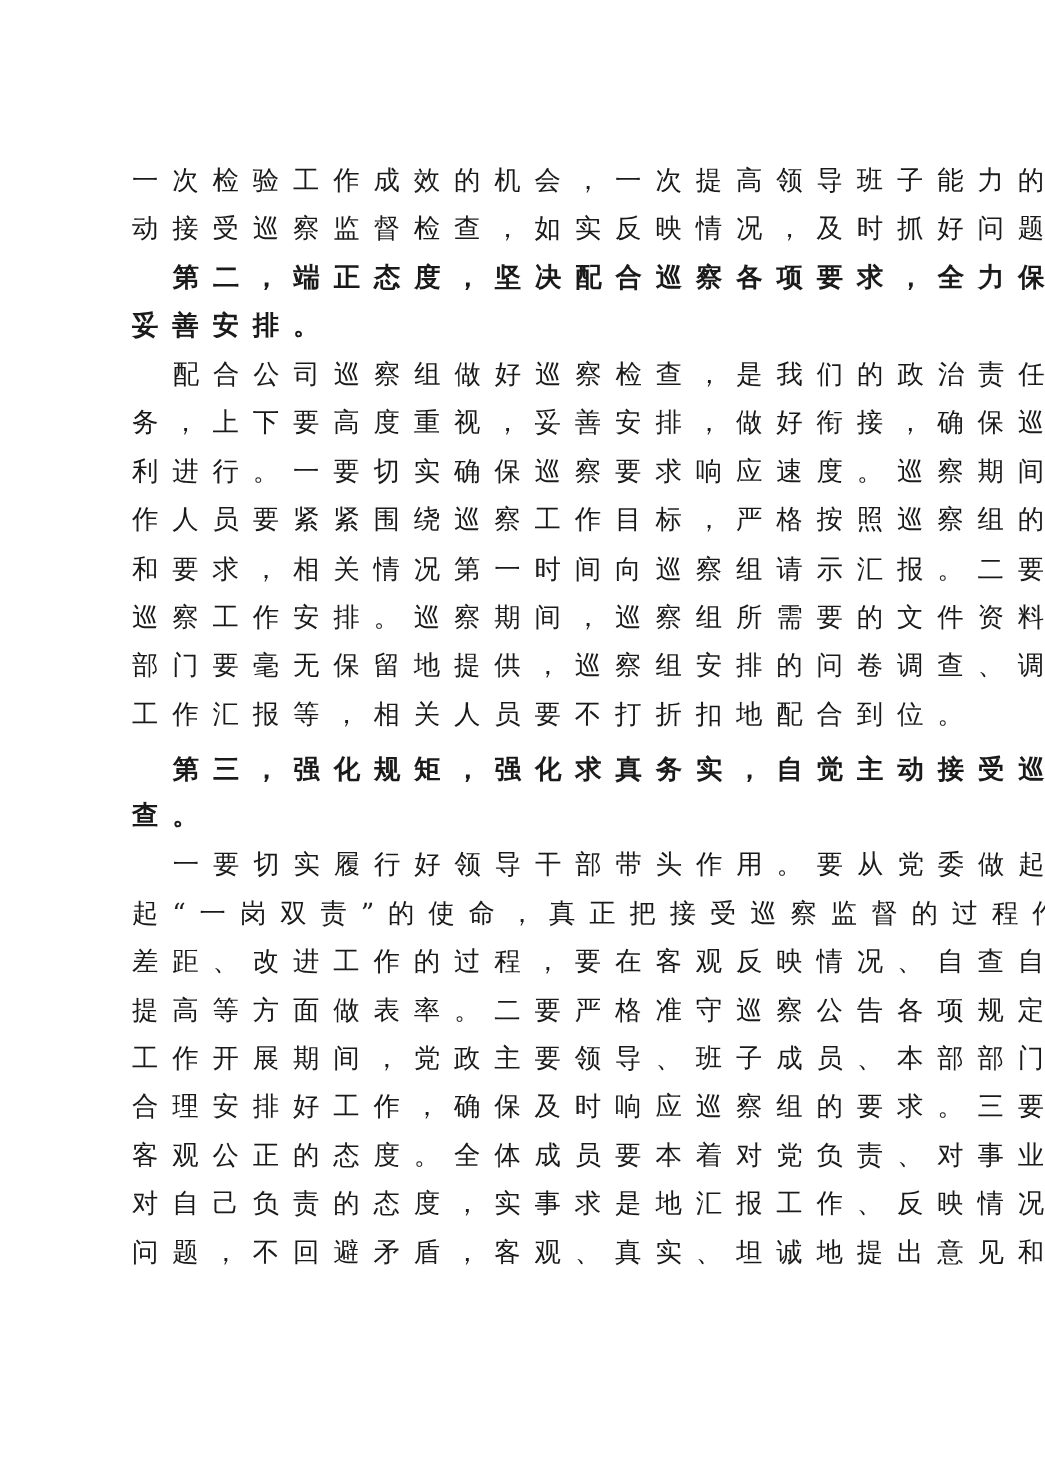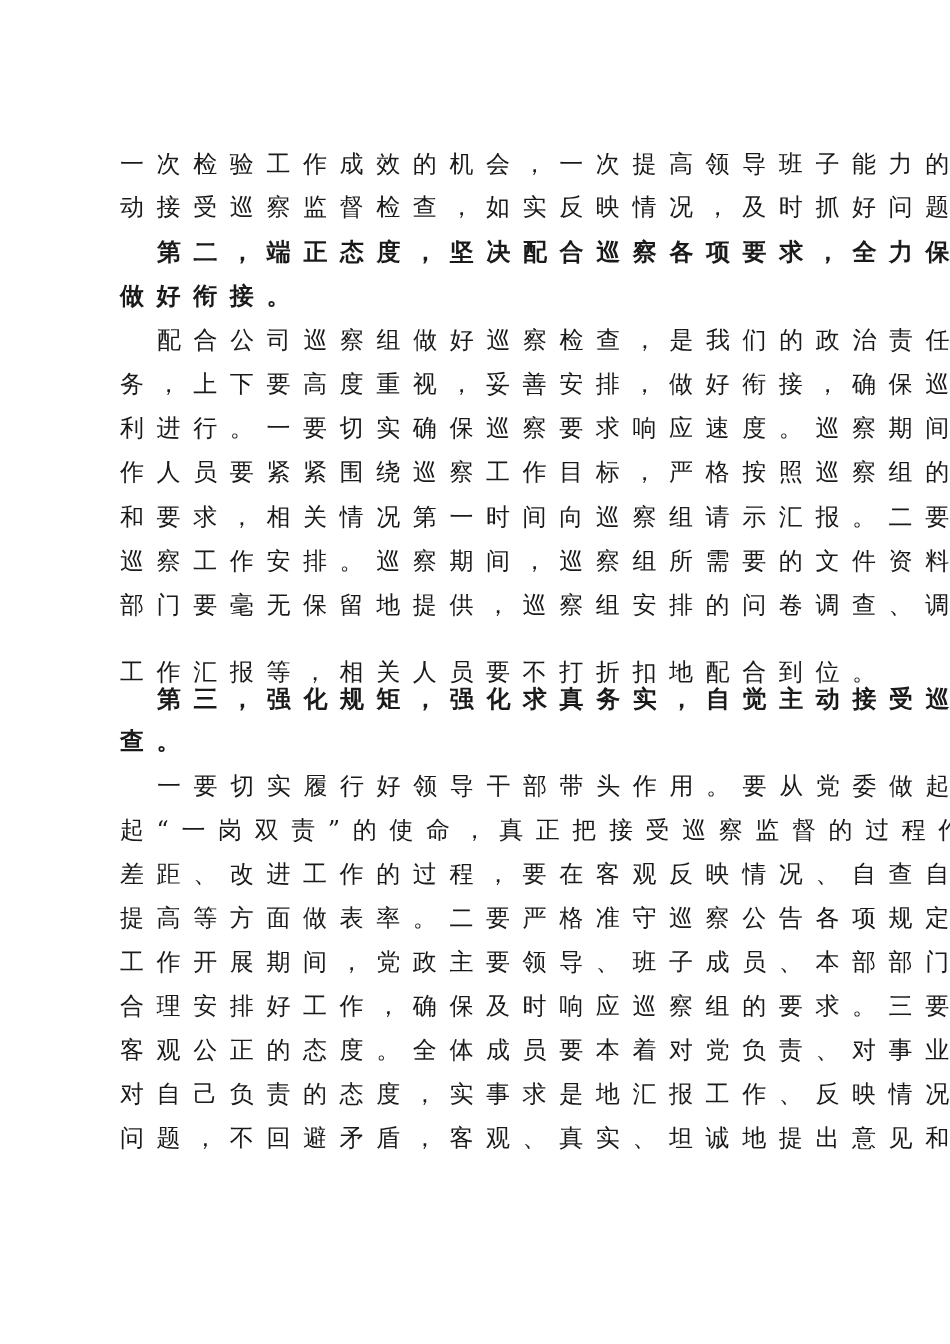--- a/index.html
+++ b/index.html
@@ -23,29 +23,29 @@
   .line.indent { padding-left: 37px; width: 665px; }
   .line.heading { font-weight: bold; }
 </style>
 </head>
 <body>
 
 <div class="page">
   <div class="line" style="top:146px">一次检验工作成效的机会，一次提高领导班子能力的机会，主</div>
   <div class="line last" style="top:189px">动接受巡察监督检查，如实反映情况，及时抓好问题整改</div>
   <div class="line indent heading" style="top:234px">第二，端正态度，坚决配合巡察各项要求，全力保障巡察工</div>
-  <div class="line last heading" style="top:278px">做好衔接。</div>
+  <div class="line last heading" style="top:278px">妥善安排。</div>
   <div class="line indent" style="top:322px">配合公司巡察组做好巡察检查，是我们的政治责任和应尽义</div>
   <div class="line" style="top:366px">务，上下要高度重视，妥善安排，做好衔接，确保巡察工作顺</div>
   <div class="line" style="top:410px">利进行。一要切实确保巡察要求响应速度。巡察期间，相关工</div>
   <div class="line" style="top:454px">作人员要紧紧围绕巡察工作目标，严格按照巡察组的工作计划</div>
   <div class="line" style="top:499px">和要求，相关情况第一时间向巡察组请示汇报。二要坚决服从</div>
   <div class="line" style="top:543px">巡察工作安排。巡察期间，巡察组所需要的文件资料等，相关</div>
   <div class="line" style="top:587px">部门要毫无保留地提供，巡察组安排的问卷调查、调研谈话、</div>
-  <div class="line last" style="top:654px">工作汇报等，相关人员要不打折扣地配合到位。</div>
+  <div class="line last" style="top:631px">工作汇报等，相关人员要不打折扣地配合到位。</div>
   <div class="line indent heading" style="top:681px">第三，强化规矩，强化求真务实，自觉主动接受巡察监督检</div>
   <div class="line last heading" style="top:723px">查。</div>
   <div class="line indent" style="top:768px">一要切实履行好领导干部带头作用。要从党委做起，切实担</div>
   <div class="line" style="top:812px">起“一岗双责”的使命，真正把接受巡察监督的过程作为寻找</div>
   <div class="line" style="top:856px">差距、改进工作的过程，要在客观反映情况、自查自纠、改进</div>
   <div class="line" style="top:900px">提高等方面做表率。二要严格准守巡察公告各项规定。在巡察</div>
   <div class="line" style="top:944px">工作开展期间，党政主要领导、班子成员、本部部门正副职要</div>
   <div class="line" style="top:988px">合理安排好工作，确保及时响应巡察组的要求。三要秉承强调</div>
   <div class="line" style="top:1032px">客观公正的态度。全体成员要本着对党负责、对事业部负责、</div>
   <div class="line" style="top:1076px">对自己负责的态度，实事求是地汇报工作、反映情况，不隐瞒</div>

